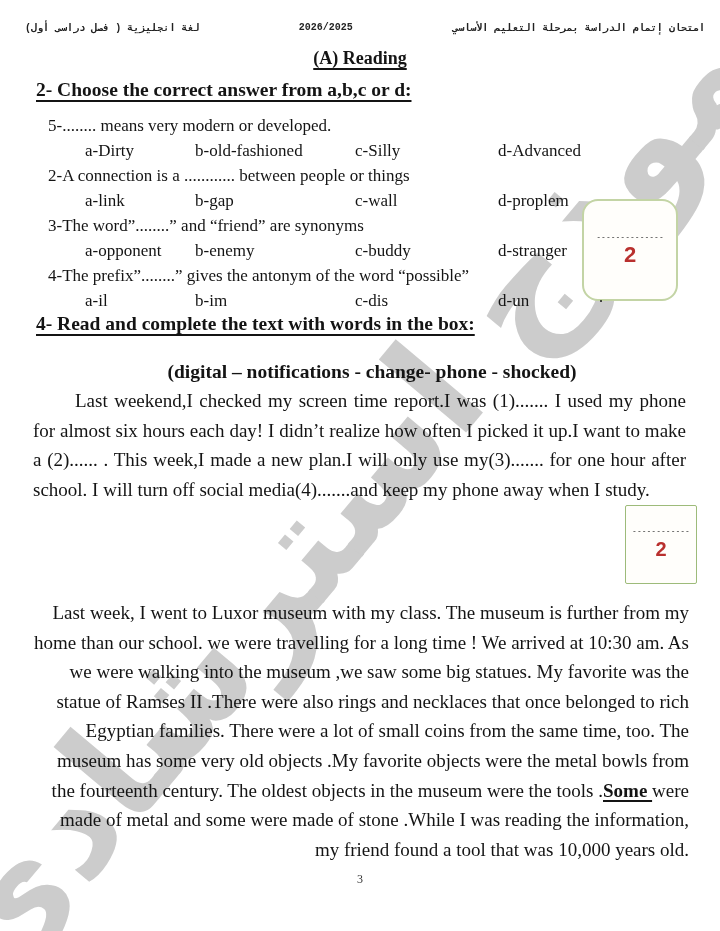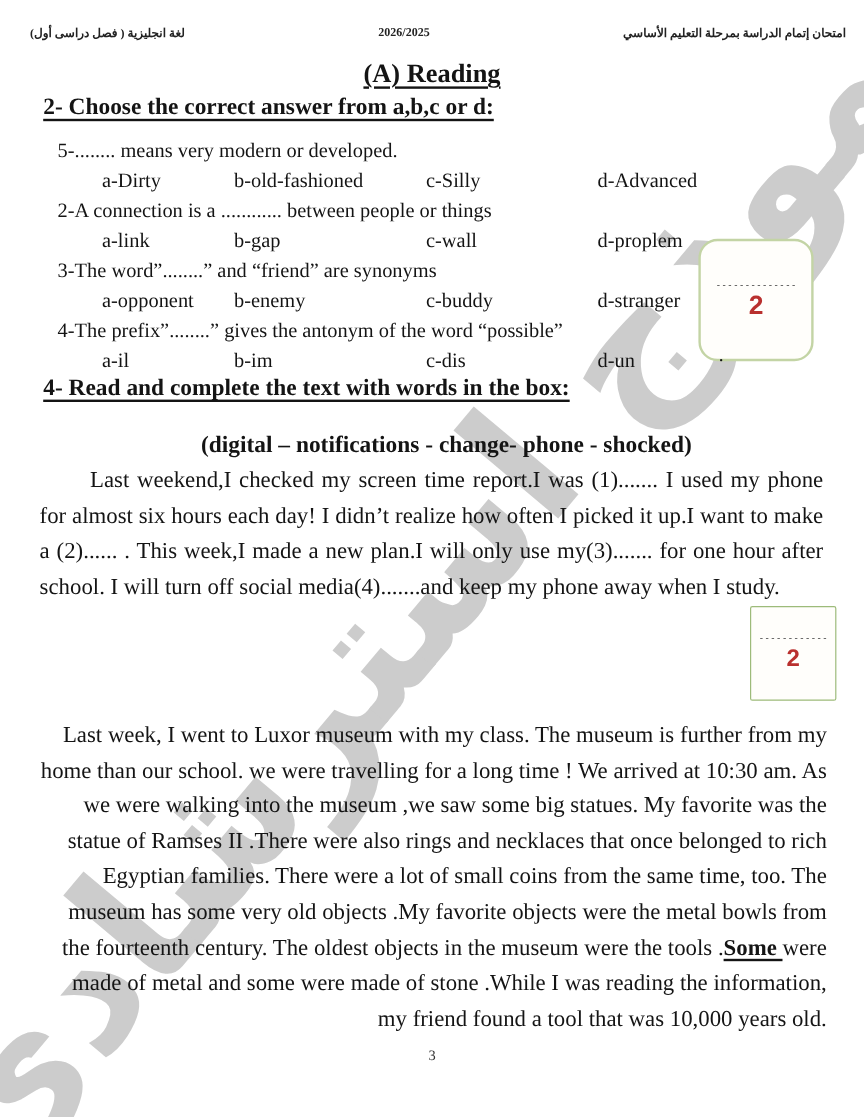--- a/index.html
+++ b/index.html
@@ -12,25 +12,25 @@
     position:absolute;left:360px;top:478px;
     transform:translate(-50%,-50%) rotate(-50deg);
     font-family:"DejaVu Sans",sans-serif;font-weight:bold;
     font-size:150px;color:#9a9a9a;opacity:.5;white-space:nowrap;
     z-index:0;pointer-events:none;
   }
   .content{position:absolute;inset:0;z-index:1;}
   .header{
     position:absolute;top:22px;left:25px;right:15px;
     display:flex;justify-content:space-between;align-items:flex-start;
-    font-family:Liberation Serif, serif;font-size:10px;font-weight:bold;color:#222;
+    font-family:Liberation Mono, monospace;font-size:10px;font-weight:bold;color:#222;
   }
   .page-title{
     position:absolute;top:48px;left:0;width:100%;margin:0;text-align:center;
-    font-size:22px;font-weight:bold;
+    font-size:18px;font-weight:bold;
     text-decoration:underline;text-decoration-thickness:2px;text-underline-offset:4px;
   }
   .sec-heading{
     position:absolute;margin:0;font-size:19.5px;font-weight:bold;
   }
   .sec-heading .u{
     text-decoration:underline;text-decoration-thickness:2px;text-underline-offset:4px;
   }
   #sec1-heading{left:36px;top:79px;}
   #sec2-heading{left:36px;top:313px;}

